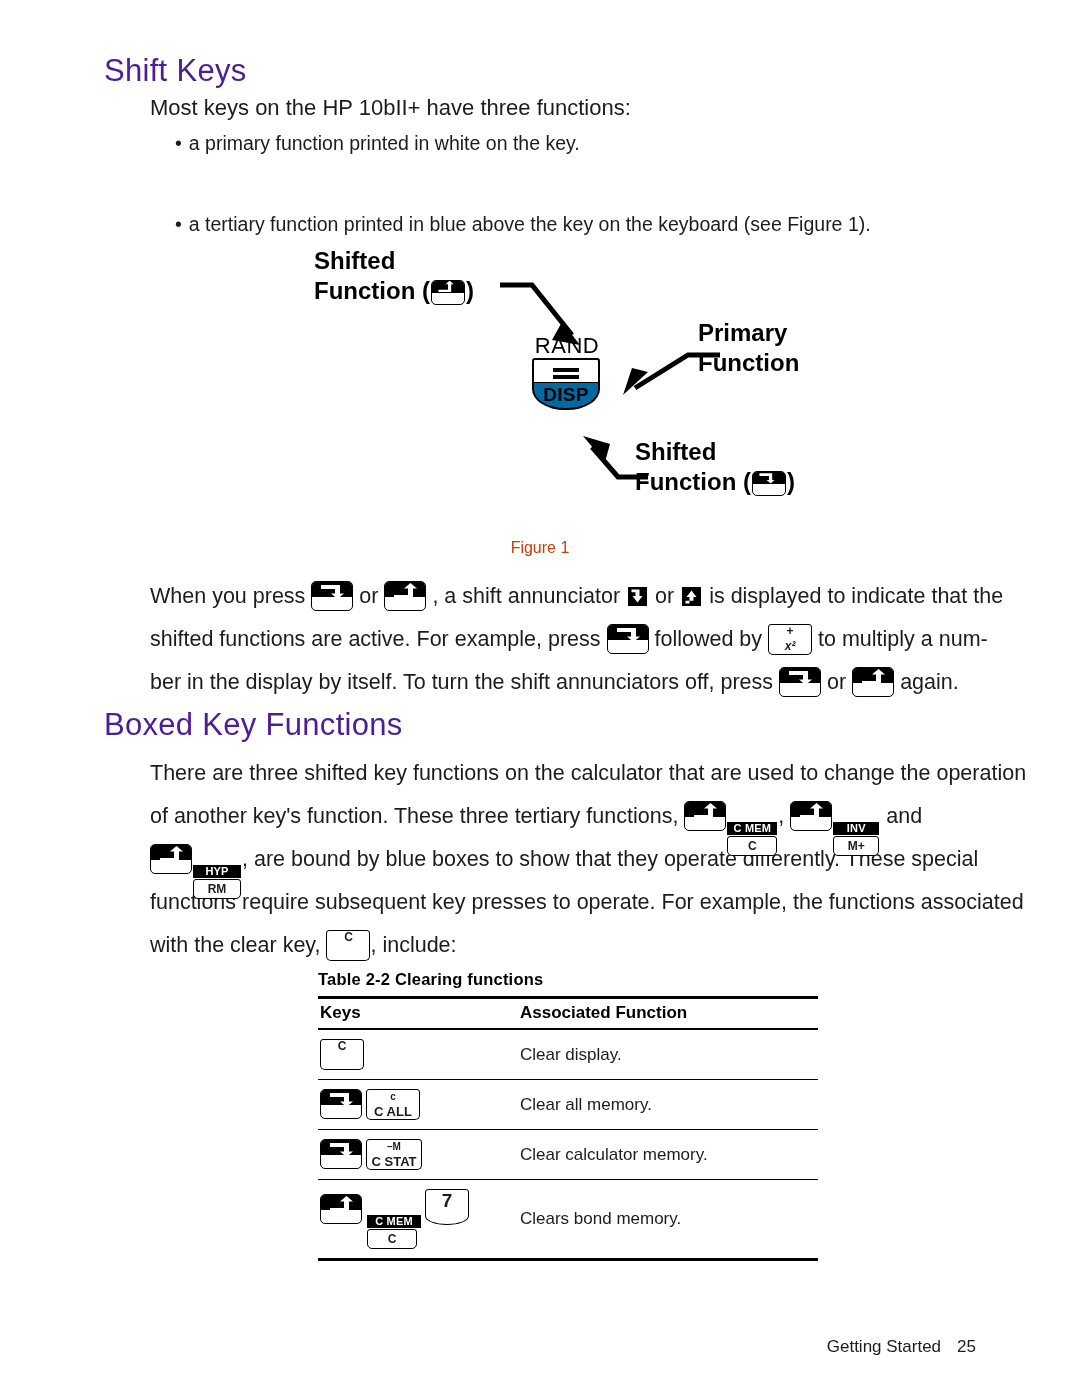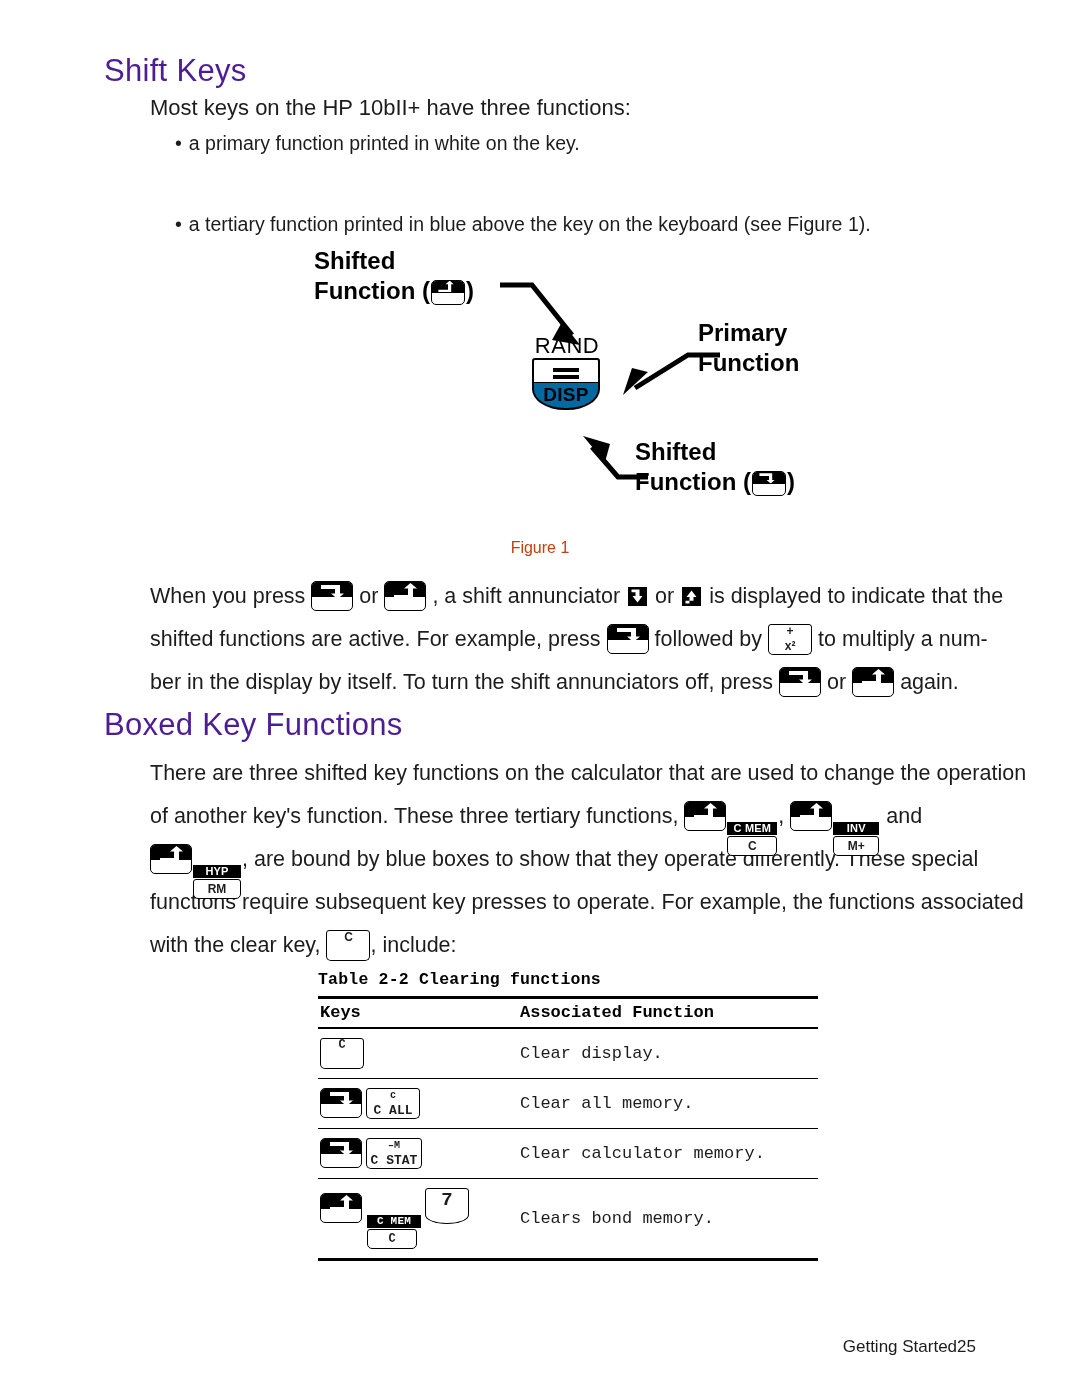--- a/index.html
+++ b/index.html
@@ -254,21 +254,20 @@
   #para-shift { left: 150px; top: 575px; }
   #para-boxed { left: 150px; top: 752px; }
   .para .ln { display: block; height: 43px; }
 
   
   #table-block {
     position: absolute;
     left: 318px;
     top: 970px;
     width: 500px;
-    font-family: Liberation Mono, monospace;
   }
   #table-caption {
     font-size: 16.5px;
     font-weight: bold;
     margin-bottom: 7px;
     letter-spacing: .2px;
   }
   table.clearing {
     border-collapse: collapse;
     width: 500px;
@@ -299,21 +298,21 @@
 
   
   #footer {
     position: absolute;
     right: 104px;
     bottom: 40px;
     font-size: 17px;
     color: #1c1c1c;
     white-space: nowrap;
   }
-  #footer .pagenum { margin-left: 0; }
+  #footer .pagenum { margin-left: 16px; }
 
   
   #fig-arrows { position: absolute; left: 0; top: 0; width: 560px; height: 290px; }
 </style>
 </head>
 <body>
 
 <div class="page">
 
   <h1 class="section-title" id="title-shift-keys">Shift Keys</h1>
@@ -396,21 +395,21 @@
           </svg></span>
       <span>is displayed to indicate that the</span>
     </span>
 
     <span class="ln">
       <span>shifted functions are active. For example, press</span>
       <span class="shiftkey"><span class="top"></span><svg width="34" height="16" viewBox="0 0 34 16">
             <path d="M3 2 L22 2 L22 10.5 L26 10.5 L19.5 16 L13 10.5 L17 10.5 L17 6 L3 6 Z" fill="#fff"></path>
           </svg></span>
       <span>followed by</span>
-      <span class="key"><span class="face">+</span><span class="bevel" style="">x²</span></span>
+      <span class="key"><span class="face">+</span><span class="bevel" style="font-style:italic">x²</span></span>
       <span>to multiply a num-</span>
     </span>
 
     <span class="ln">
       <span>ber in the display by itself. To turn the shift annunciators off, press</span>
       <span class="shiftkey"><span class="top"></span><svg width="34" height="16" viewBox="0 0 34 16">
             <path d="M3 2 L22 2 L22 10.5 L26 10.5 L19.5 16 L13 10.5 L17 10.5 L17 6 L3 6 Z" fill="#fff"></path>
           </svg></span>
       <span>or</span>
       <span class="shiftkey"><span class="top"></span><svg width="34" height="16" viewBox="0 0 34 16">

